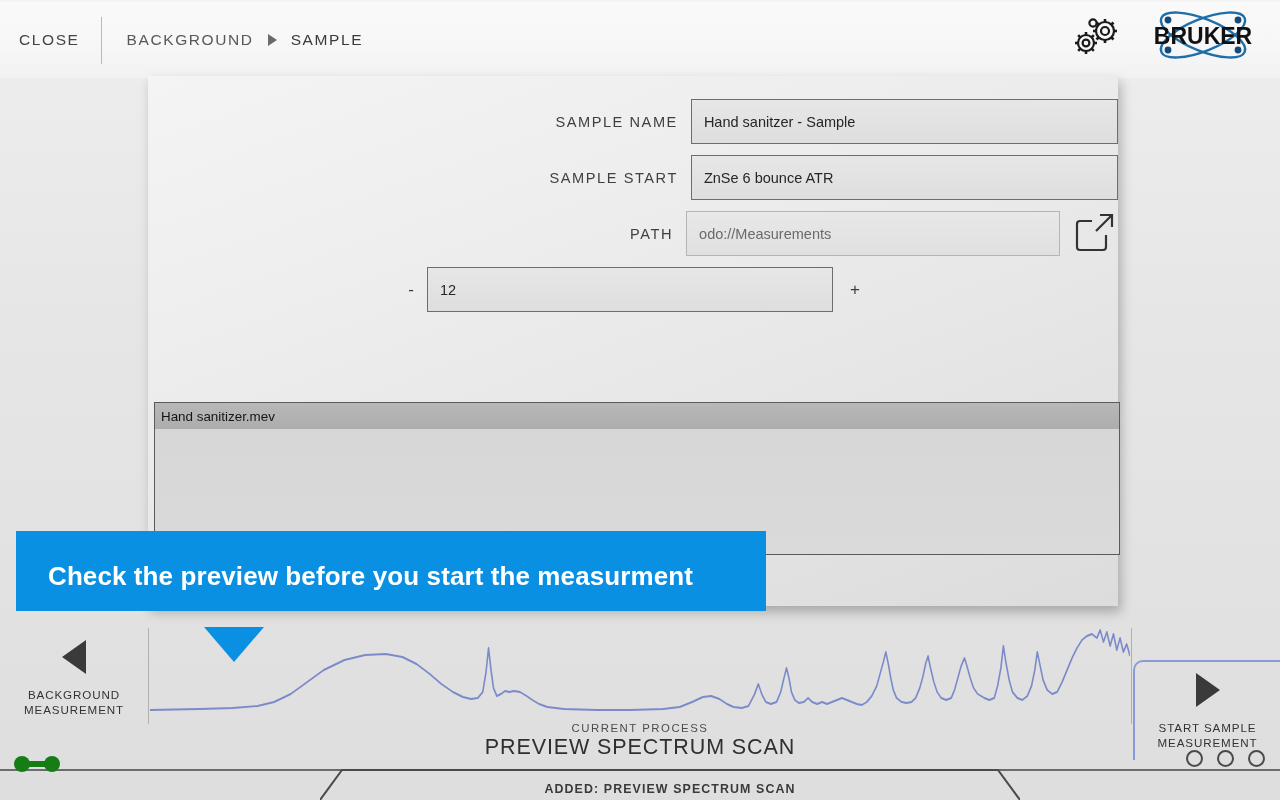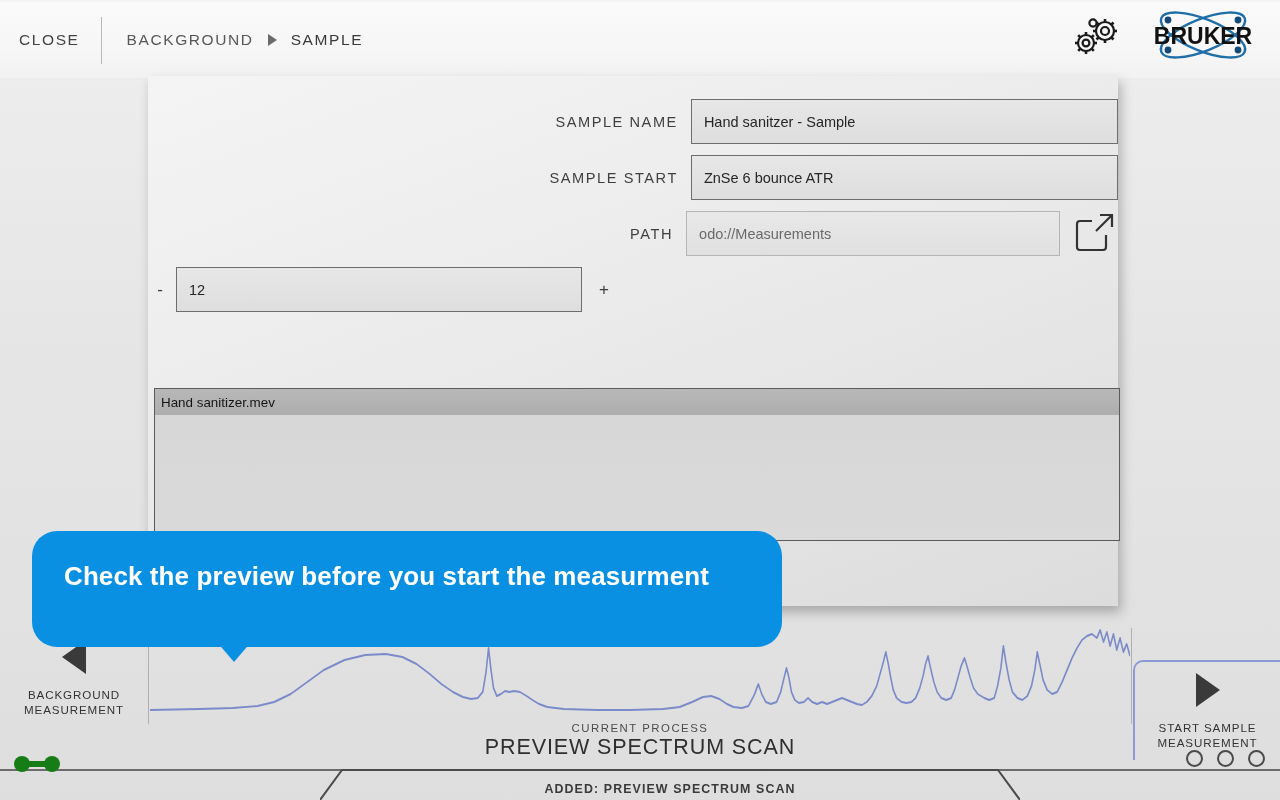--- a/index.html
+++ b/index.html
@@ -84,21 +84,21 @@
   }
   .head-rule {
     position: absolute; left: 2px; right: 2px; top: 67px;
     height: 2px; background: #8e8e8e;
   }
 
   
   .form { padding-top: 22px; }
   .row {
     display: flex; align-items: center;
-    height: 47px; margin-bottom: 9px;
+    height: 47px; margin-bottom: 9px; justify-content: center;
   }
   .row-label {
     width: 544px; text-align: right;
     padding-right: 13px;
     font-size: 14.6px; letter-spacing: 1.55px;
     color: #3f3f3f;
   }
   .field {
     height: 45px; width: 428px;
     border: 1.4px solid #6d6d6d;
@@ -121,42 +121,41 @@
     font-size: 17px; color: #3d3d3d;
     width: 24px; text-align: center; cursor: pointer;
   }
   .minus { margin-right: 4px; }
   .plus  { margin-left: 10px; }
   .row-label.scans { width: 516px; }
   .field.scans { width: 406px; }
 
   
   .filelist {
-    position: absolute; left: 6px; top: 312px;
+    position: absolute; left: 6px; top: 326px;
     width: 966px; height: 153px;
     border: 1.4px solid #5b5b5b;
     background: linear-gradient(180deg,#d6d6d6 0%,#dadada 100%);
     overflow: hidden;
   }
   .file-row {
     height: 26px;
     display: flex; align-items: center;
     padding-left: 6px;
     font-size: 13.4px; color: #151515;
     background: linear-gradient(180deg,#b8b8b8 0%,#adadad 100%);
     cursor: pointer;
   }
 
   
   .callout {
-    position: absolute; left: 32px; top: 531px;
-    width: 750px; height: 116px;
+    position: absolute; left: 16px; top: 531px;
+    width: 750px; height: 80px;
     background: #0a90e3;
     z-index: 40;
-    border-radius: 25px;
   }
   .callout-text {
     padding: 30px 0 0 32px;
     font-size: 26px; font-weight: bold;
     color: #ffffff; letter-spacing: 0.1px;
   }
   .callout-tail {
     position: absolute; left: 204px; top: 627px;
     width: 0; height: 0;
     border-left: 30px solid transparent;

